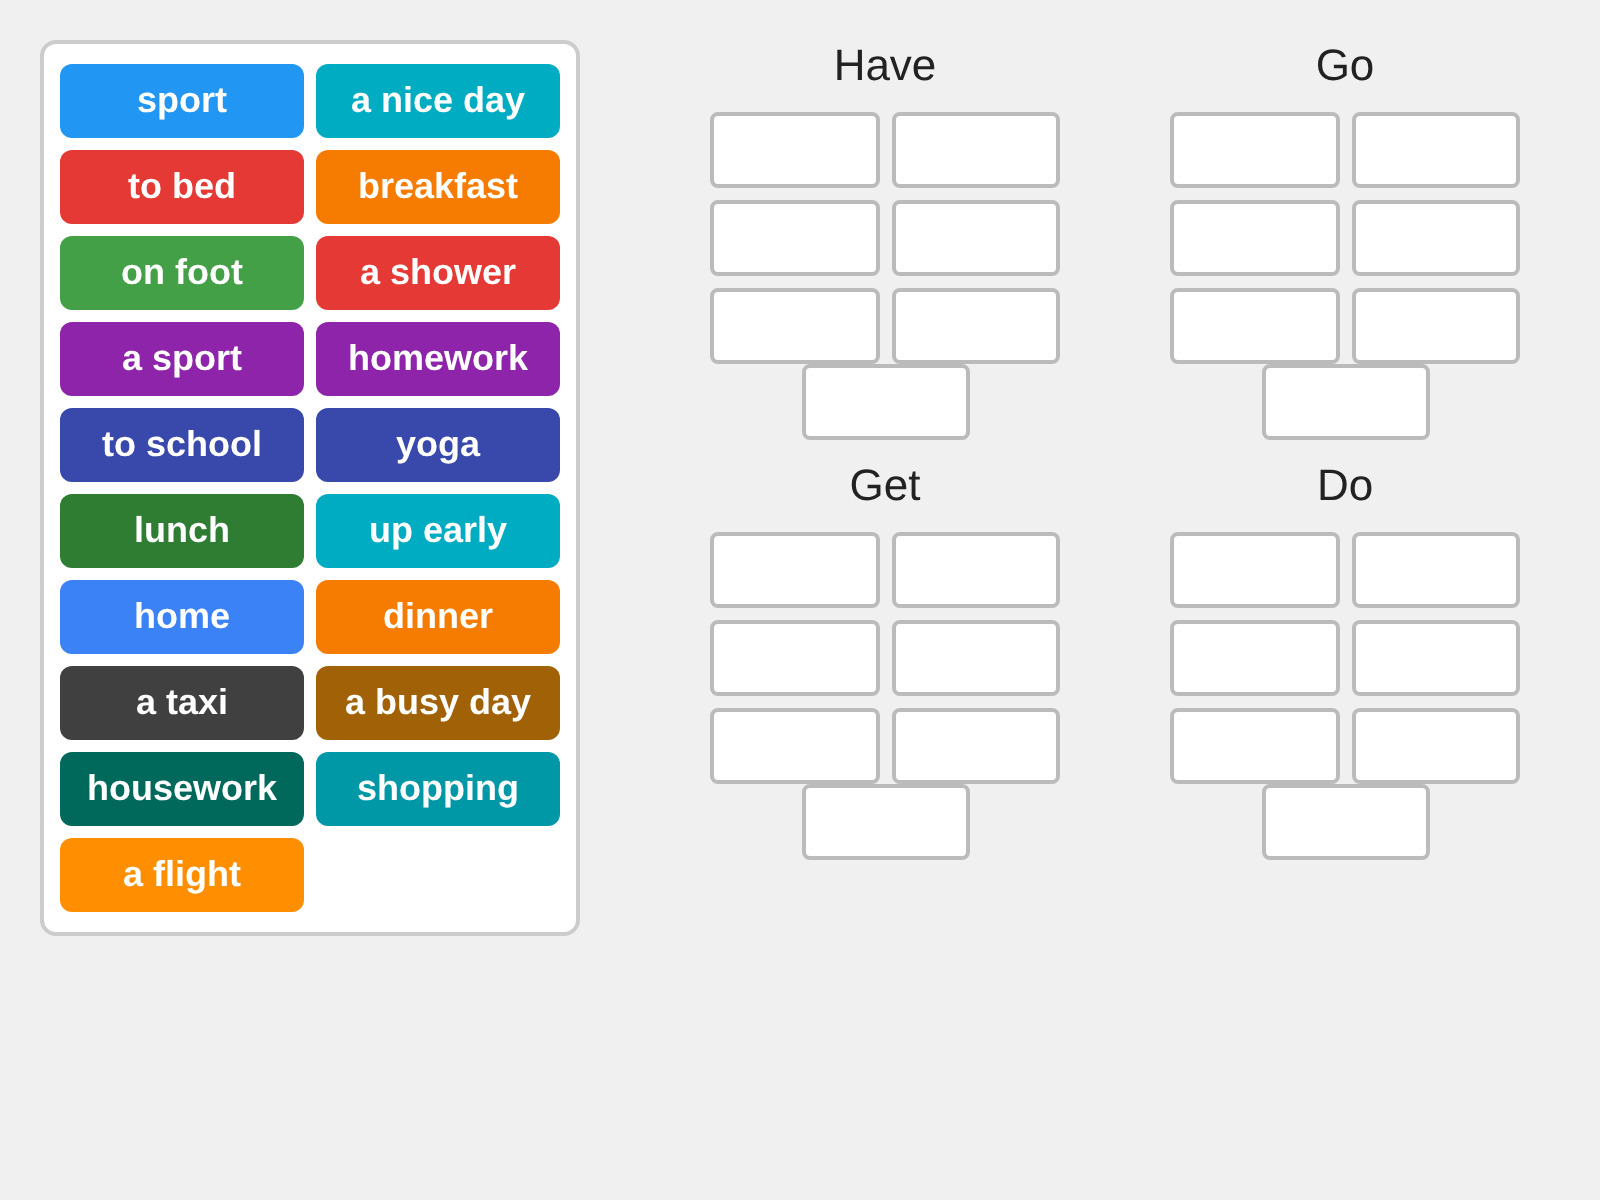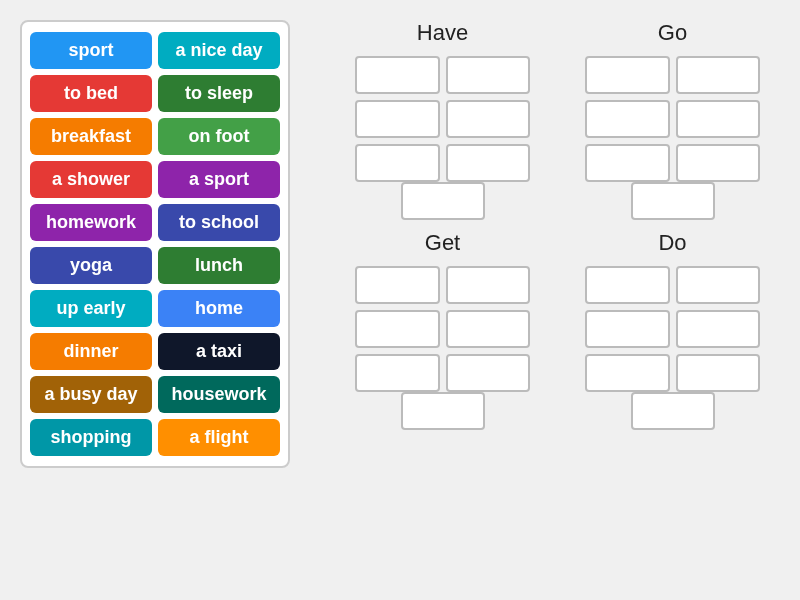--- a/index.html
+++ b/index.html
@@ -39,21 +39,21 @@
 
     .blue    { background: #2196F3; }
     .red     { background: #E53935; }
     .orange  { background: #F57C00; }
     .green   { background: #43A047; }
     .teal    { background: #00ACC1; }
     .purple  { background: #8E24AA; }
     .indigo  { background: #3949AB; }
     .dark-green { background: #2E7D32; }
     .pink    { background: #3b82f6; }
-    .brown   { background: #0f172a; }
+    .brown   { background: #404040; }
     .deep-purple { background: #a16207; }
     .dark-teal { background: #00695C; }
     .cyan    { background: #0097A7; }
     .amber   { background: #FF8F00; }
 
     .right-panel {
       flex: 1;
       padding: 0 20px;
       display: grid;
       grid-template-columns: 1fr 1fr;
@@ -102,21 +102,20 @@
     }
   </style>
 </head>
 <body>
 
 <div class="left-panel">
 
 <div class="word-tile blue">sport</div>
     <div class="word-tile teal">a nice day</div>
     <div class="word-tile red">to bed</div>
-    <div class="word-tile dark-green">to sleep</div>
     <div class="word-tile orange">breakfast</div>
     <div class="word-tile green">on foot</div>
     <div class="word-tile red">a shower</div>
     <div class="word-tile purple">a sport</div>
     <div class="word-tile purple">homework</div>
     <div class="word-tile indigo">to school</div>
     <div class="word-tile indigo">yoga</div>
     <div class="word-tile dark-green">lunch</div>
     <div class="word-tile teal">up early</div>
     <div class="word-tile pink">home</div>

